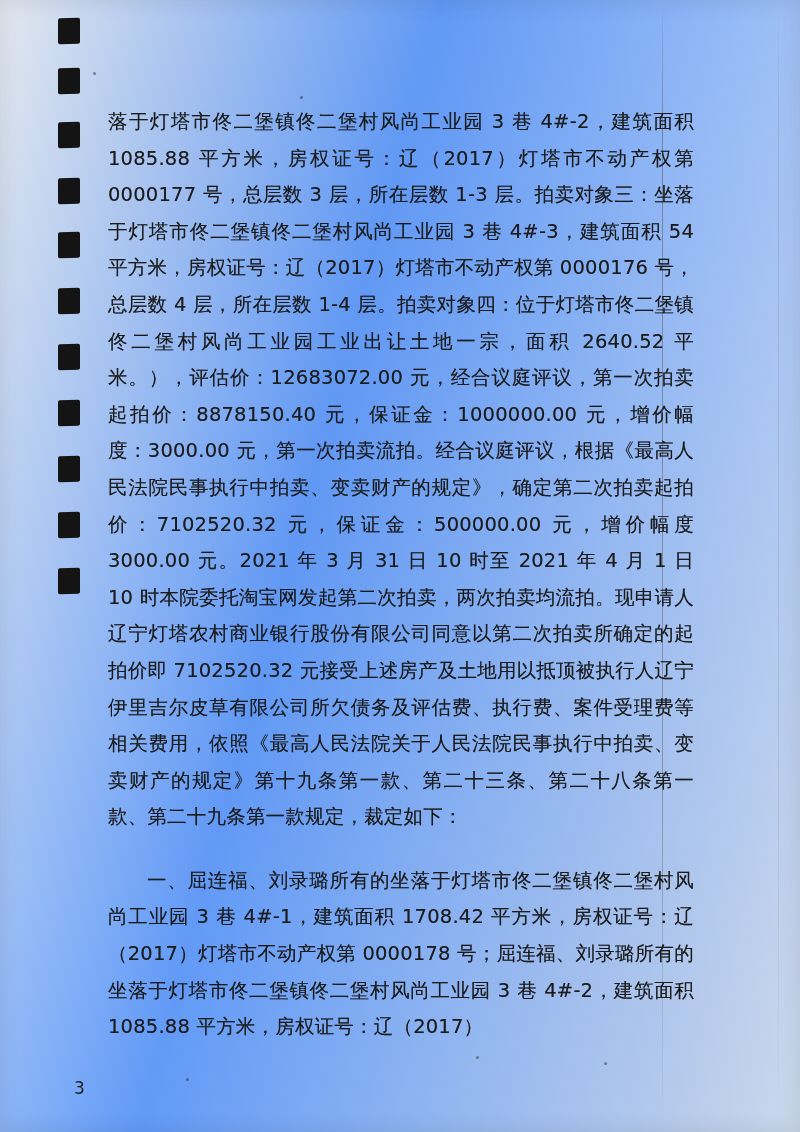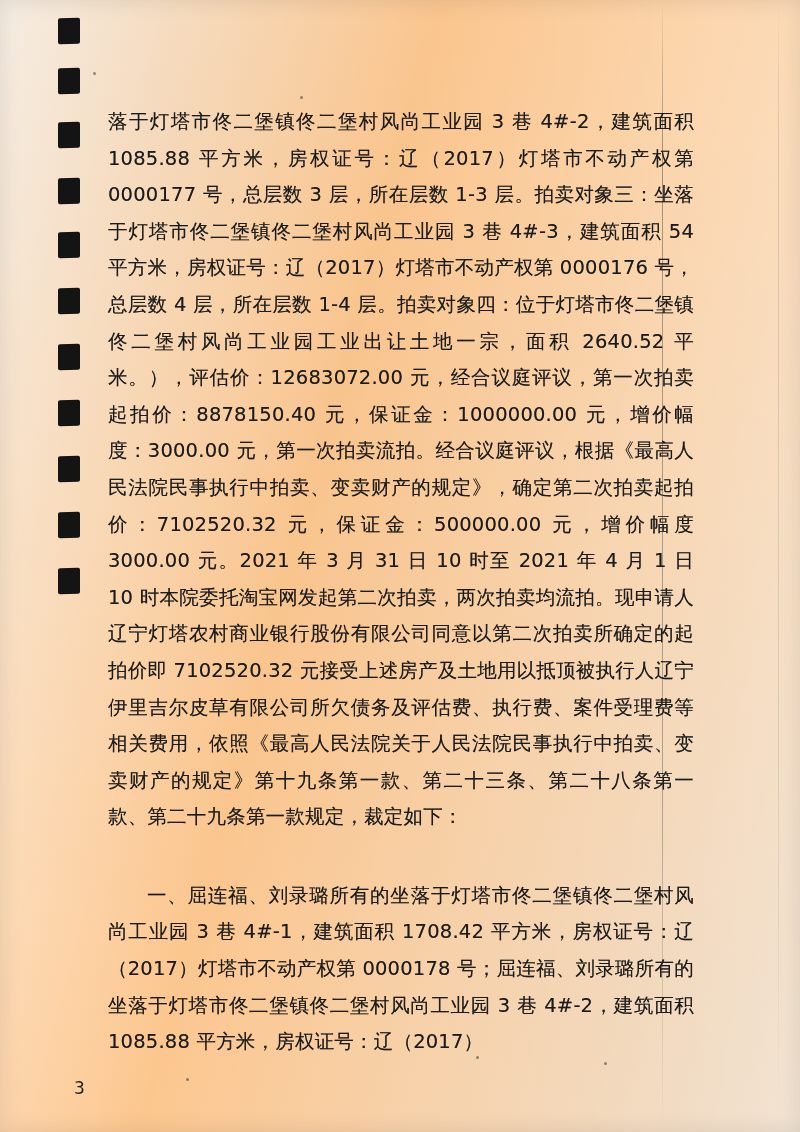--- a/index.html
+++ b/index.html
@@ -7,21 +7,21 @@
     padding: 0;
     background: #ffffff;
   }
   body {
     font-family: "DejaVu Sans", sans-serif;
   }
   .page {
     position: relative;
     width: 800px;
     height: 1132px;
-    background: #fdba74;
+    background: #3b82f6;
     overflow: hidden;
   }
   
   .scan-tint {
     position: absolute;
     inset: 0;
     background:
       radial-gradient(ellipse at 20% 10%, rgba(0,0,0,0.028), rgba(0,0,0,0) 60%),
       radial-gradient(ellipse at 85% 95%, rgba(0,0,0,0.035), rgba(0,0,0,0) 65%),
       linear-gradient(105deg, rgba(250,248,244,0.9) 0%, rgba(255,255,255,0.2) 40%, rgba(248,246,242,0.8) 100%);
@@ -69,21 +69,21 @@
     font-size: 19.5px;
     line-height: 36.6px;
     color: #1b1b1b;
     text-align: justify;
     text-justify: inter-ideograph;
     letter-spacing: 0.2px;
     margin: 0;
     text-shadow: 0 0 0.6px rgba(0,0,0,0.45);
   }
   .para + .para {
-    margin-top: 42px;
+    margin-top: 27px;
   }
   .indent {
     text-indent: 2em;
   }
   .page-number {
     position: absolute;
     left: 74px;
     top: 1078px;
     font-family: "DejaVu Sans", sans-serif;
     font-size: 17px;

